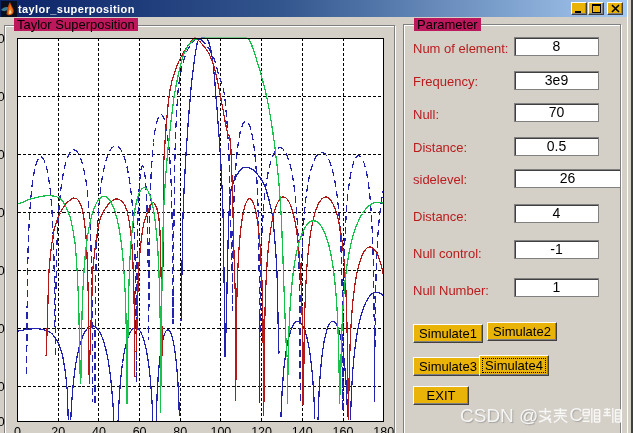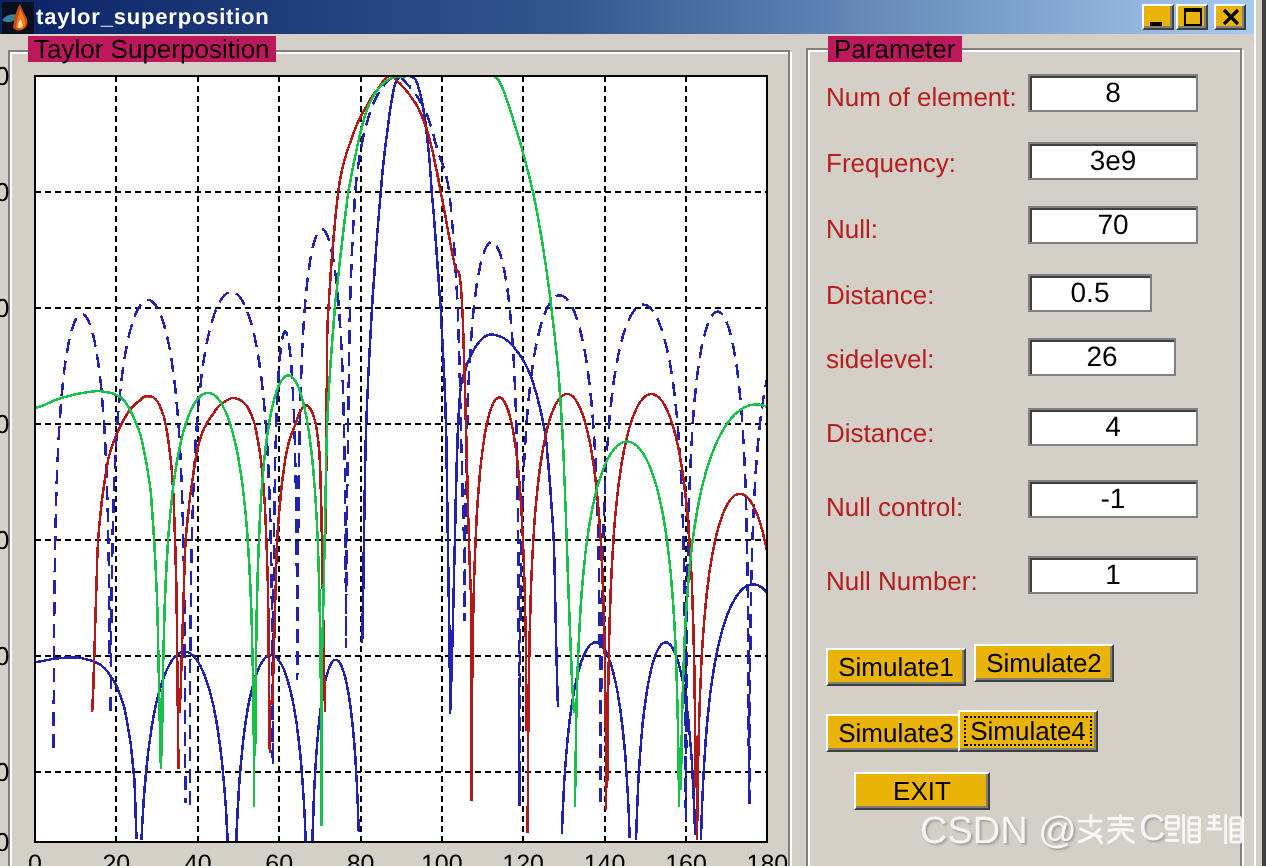--- a/index.html
+++ b/index.html
@@ -89,30 +89,30 @@
 <div class="flbl" style="left:413px;top:74px">Frequency:</div>
 <div class="flbl" style="left:413px;top:107px">Null:</div>
 <div class="flbl" style="left:413px;top:140px">Distance:</div>
 <div class="flbl" style="left:413px;top:172px">sidelevel:</div>
 <div class="flbl" style="left:413px;top:209px">Distance:</div>
 <div class="flbl" style="left:413px;top:246px">Null control:</div>
 <div class="flbl" style="left:413px;top:283px">Null Number:</div>
 <div class="edit" style="left:514px;top:37px;width:85px;height:19px">8</div>
 <div class="edit" style="left:514px;top:71px;width:85px;height:19px">3e9</div>
 <div class="edit" style="left:514px;top:103px;width:85px;height:19px">70</div>
-<div class="edit" style="left:514px;top:137px;width:62px;height:19px">0.5</div>
-<div class="edit" style="left:514px;top:169px;width:74px;height:19px">26</div>
+<div class="edit" style="left:514px;top:137px;width:85px;height:19px">0.5</div>
+<div class="edit" style="left:514px;top:169px;width:107px;height:19px">26</div>
 <div class="edit" style="left:514px;top:204px;width:85px;height:19px">4</div>
 <div class="edit" style="left:514px;top:240px;width:85px;height:19px">-1</div>
 <div class="edit" style="left:514px;top:278px;width:85px;height:19px">1</div>
 <div class="btn" style="left:413px;top:324px;width:70px;height:19px">Simulate1</div>
 <div class="btn" style="left:487px;top:322px;width:70px;height:19px">Simulate2</div>
 <div class="btn" style="left:413px;top:357px;width:70px;height:19px">Simulate3</div>
 <div class="btn" style="left:479px;top:355px;width:70px;height:21px"><div style="position:absolute;left:2px;top:2px;right:2px;bottom:2px;border:1px dotted #000"></div>Simulate4</div>
-<div class="btn" style="left:427px;top:386px;width:68px;height:19px">EXIT</div>
+<div class="btn" style="left:413px;top:386px;width:56px;height:19px">EXIT</div>
 <div style="position:absolute;left:460px;top:405px;font-size:19px;color:rgba(250,250,250,0.92);white-space:nowrap;text-shadow:1px 1px 1px rgba(110,110,110,0.45)">CSDN @<svg width="84" height="19" viewBox="0 0 96 20" style="vertical-align:-2.5px">
 <g stroke="rgba(250,250,250,0.92)" stroke-width="1.7" fill="none">
 <path d="M1 5.5 L15 5.5 M8.5 1.5 L8.5 9 M2 9.5 C5 11.5 11 13.5 15 14.5 M14 9.5 C11 13.5 5 16.5 1 17.5 M10.5 12 L15 18.5"></path>
 <path d="M18 4 L33 4 M19.5 7.5 L31.5 7.5 M25.5 1.5 L25.5 7.5 M18 11 C22 10 29 10 33 11 M25 11 C24 14.5 21.5 16.5 18 18 M26.5 11 C27.5 14.5 30 16.5 33.5 18"></path>
 </g>
 <text x="36" y="16.5" font-family="Liberation Sans" font-size="21" fill="rgba(250,250,250,0.92)">C</text>
 <g stroke="rgba(250,250,250,0.92)" stroke-width="1.6" fill="none">
 <path d="M51.5 3 L58.5 3 M51.5 6.5 L58.5 6.5 M51.5 3 L51.5 10 M58.5 3 L58.5 10 M51.5 10 L58.5 10 M52.5 13 L57.5 13 M51 16.5 L59 16.5 M61.5 1.5 L61.5 18.5 M64.5 3.5 L70.5 3.5 M64.5 7 L70.5 7 M64.5 10.5 L70.5 10.5 M64.5 14 L70.5 14 M64.5 3.5 L64.5 17.5 M70.5 3.5 L70.5 17.5 M64.5 17.5 L70.5 17.5"></path>
 <path d="M75.5 3 L82.5 3 M75.5 6.5 L82.5 6.5 M79 1.5 L79 10 M74.5 10 L83.5 10 M85.5 1.5 L85.5 18.5 M88.5 3.5 L94.5 3.5 M88.5 7 L94.5 7 M88.5 10.5 L94.5 10.5 M88.5 14 L94.5 14 M88.5 3.5 L88.5 17.5 M94.5 3.5 L94.5 17.5 M88.5 17.5 L94.5 17.5"></path>
 </g>

